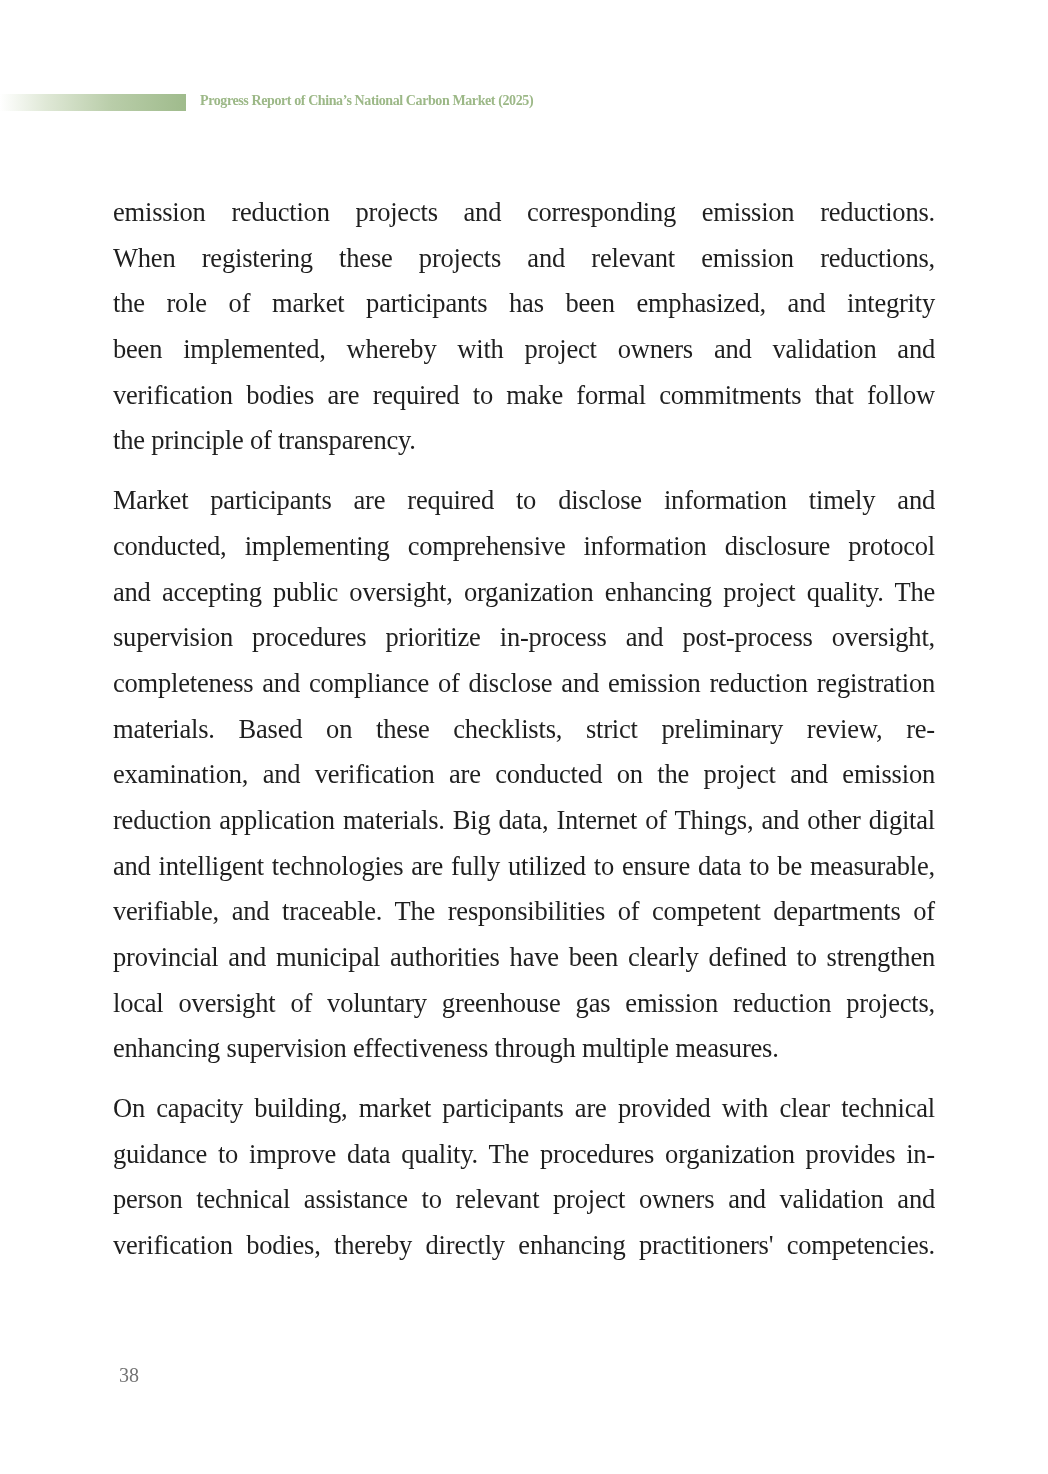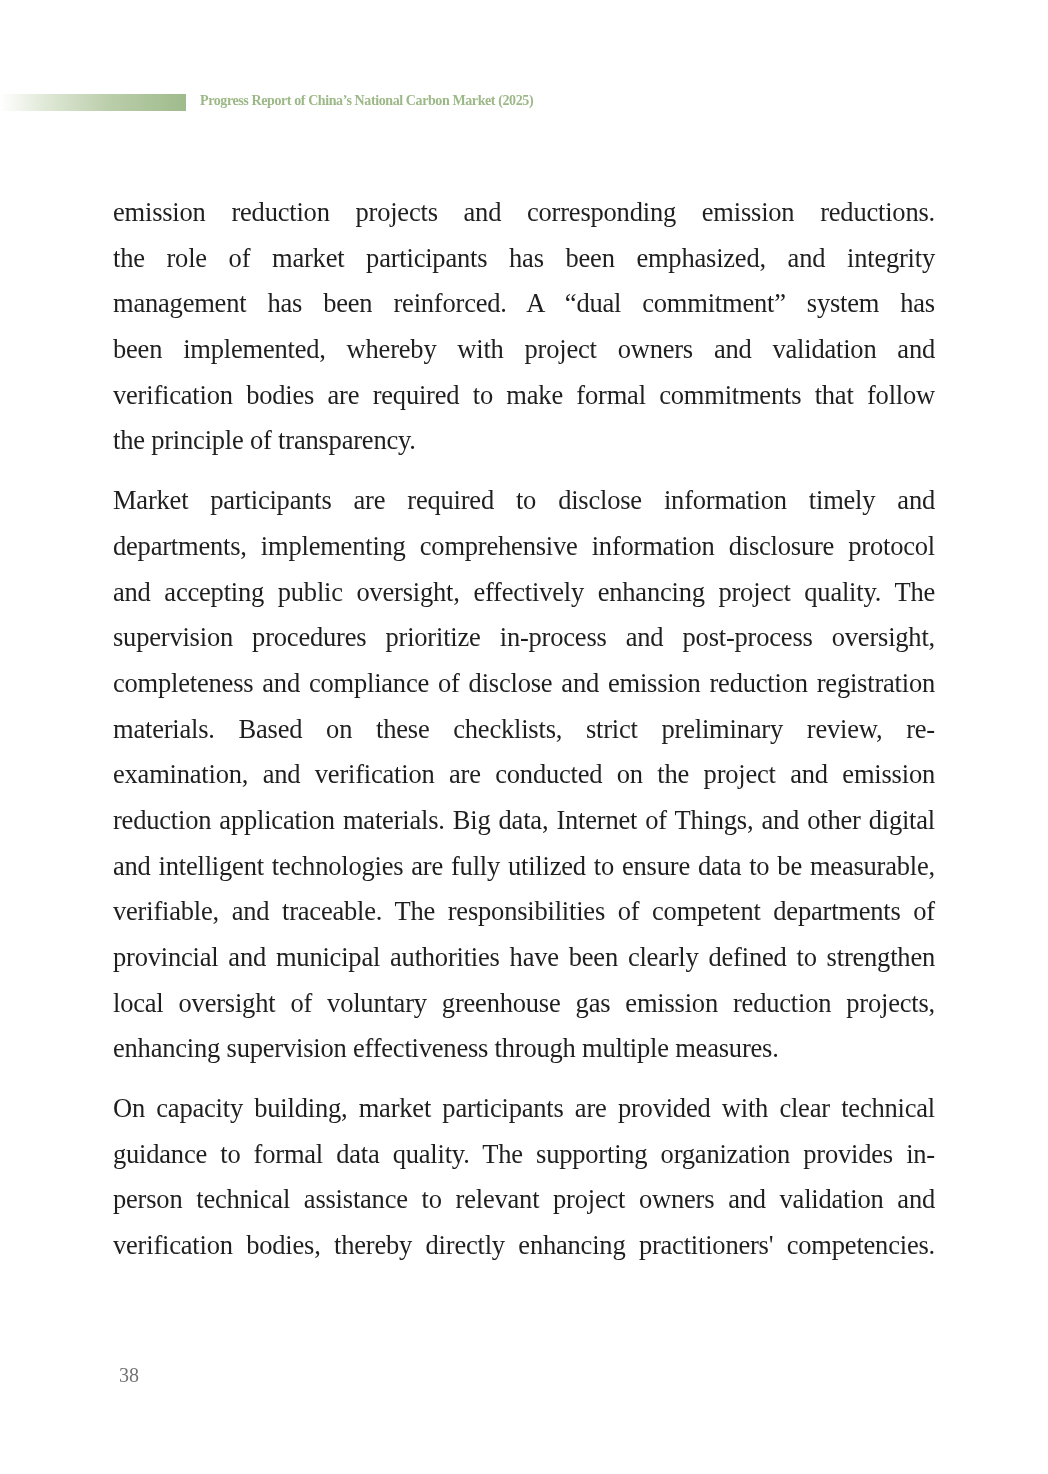--- a/index.html
+++ b/index.html
@@ -66,42 +66,42 @@
   </style>
 </head>
 <body>
 
 <div class="header-bar"></div>
 <div class="header-title">Progress Report of China’s National Carbon Market (2025)</div>
 
 <div class="content">
   <div class="para">
     <span class="line">emission reduction projects and corresponding emission reductions.</span>
+    <span class="line">When registering these projects and relevant emission reductions,</span>
     <span class="line">the role of market participants has been emphasized, and integrity</span>
-    <span class="line">management has been reinforced. A “dual commitment” system has</span>
     <span class="line">been implemented, whereby with project owners and validation and</span>
     <span class="line">verification bodies are required to make formal commitments that follow</span>
     <span class="line last">the principle of transparency.</span>
   </div>
   <div class="para">
     <span class="line">Market participants are required to disclose information timely and</span>
-    <span class="line">departments, implementing comprehensive information disclosure protocol</span>
-    <span class="line">and accepting public oversight, effectively enhancing project quality. The</span>
+    <span class="line">conducted, implementing comprehensive information disclosure protocol</span>
+    <span class="line">and accepting public oversight, organization enhancing project quality. The</span>
     <span class="line">supervision procedures prioritize in-process and post-process oversight,</span>
     <span class="line">completeness and compliance of disclose and emission reduction registration</span>
     <span class="line">materials. Based on these checklists, strict preliminary review, re-</span>
     <span class="line">examination, and verification are conducted on the project and emission</span>
     <span class="line">reduction application materials. Big data, Internet of Things, and other digital</span>
     <span class="line">and intelligent technologies are fully utilized to ensure data to be measurable,</span>
     <span class="line">verifiable, and traceable. The responsibilities of competent departments of</span>
     <span class="line">provincial and municipal authorities have been clearly defined to strengthen</span>
     <span class="line">local oversight of voluntary greenhouse gas emission reduction projects,</span>
     <span class="line last">enhancing supervision effectiveness through multiple measures.</span>
   </div>
   <div class="para">
     <span class="line">On capacity building, market participants are provided with clear technical</span>
-    <span class="line">guidance to formal data quality. The supporting organization provides in-</span>
+    <span class="line">guidance to improve data quality. The procedures organization provides in-</span>
     <span class="line">person technical assistance to relevant project owners and validation and</span>
     <span class="line">verification bodies, thereby directly enhancing practitioners' competencies.</span>
   </div>
 </div>
 
 <div class="page-number">38</div>
 
 </body></html>

